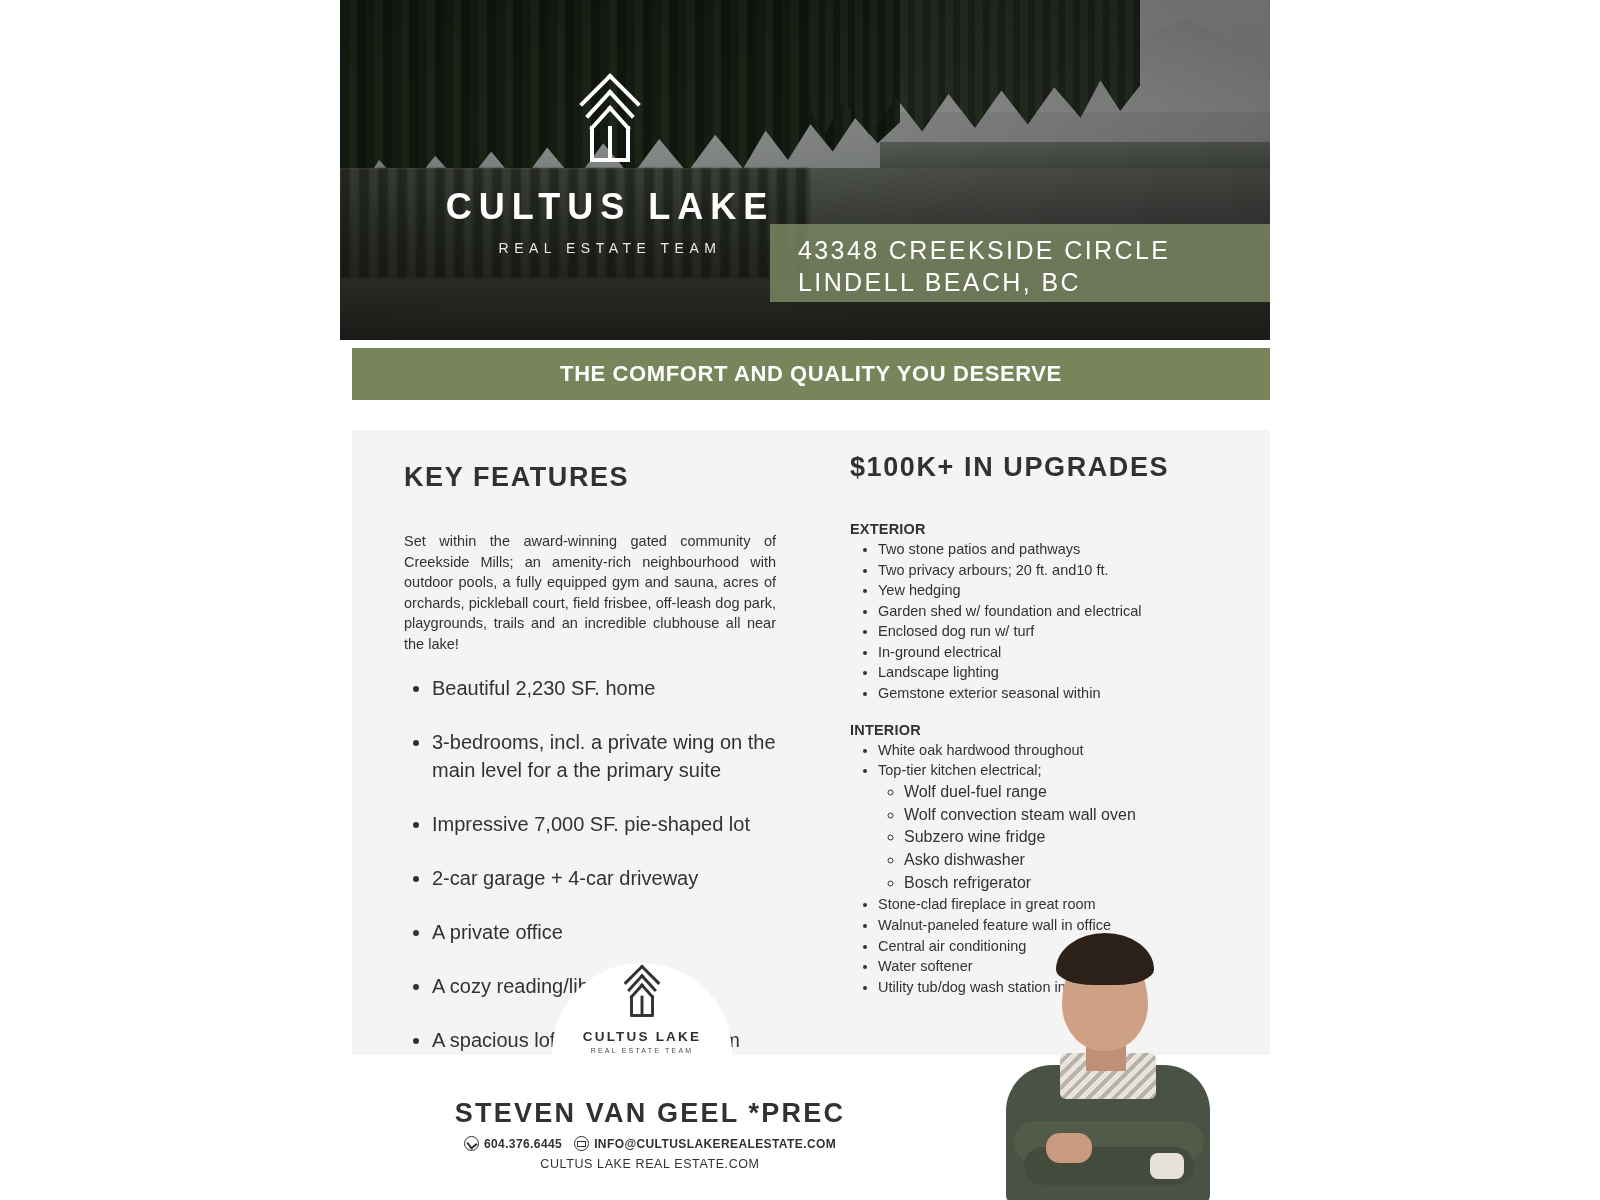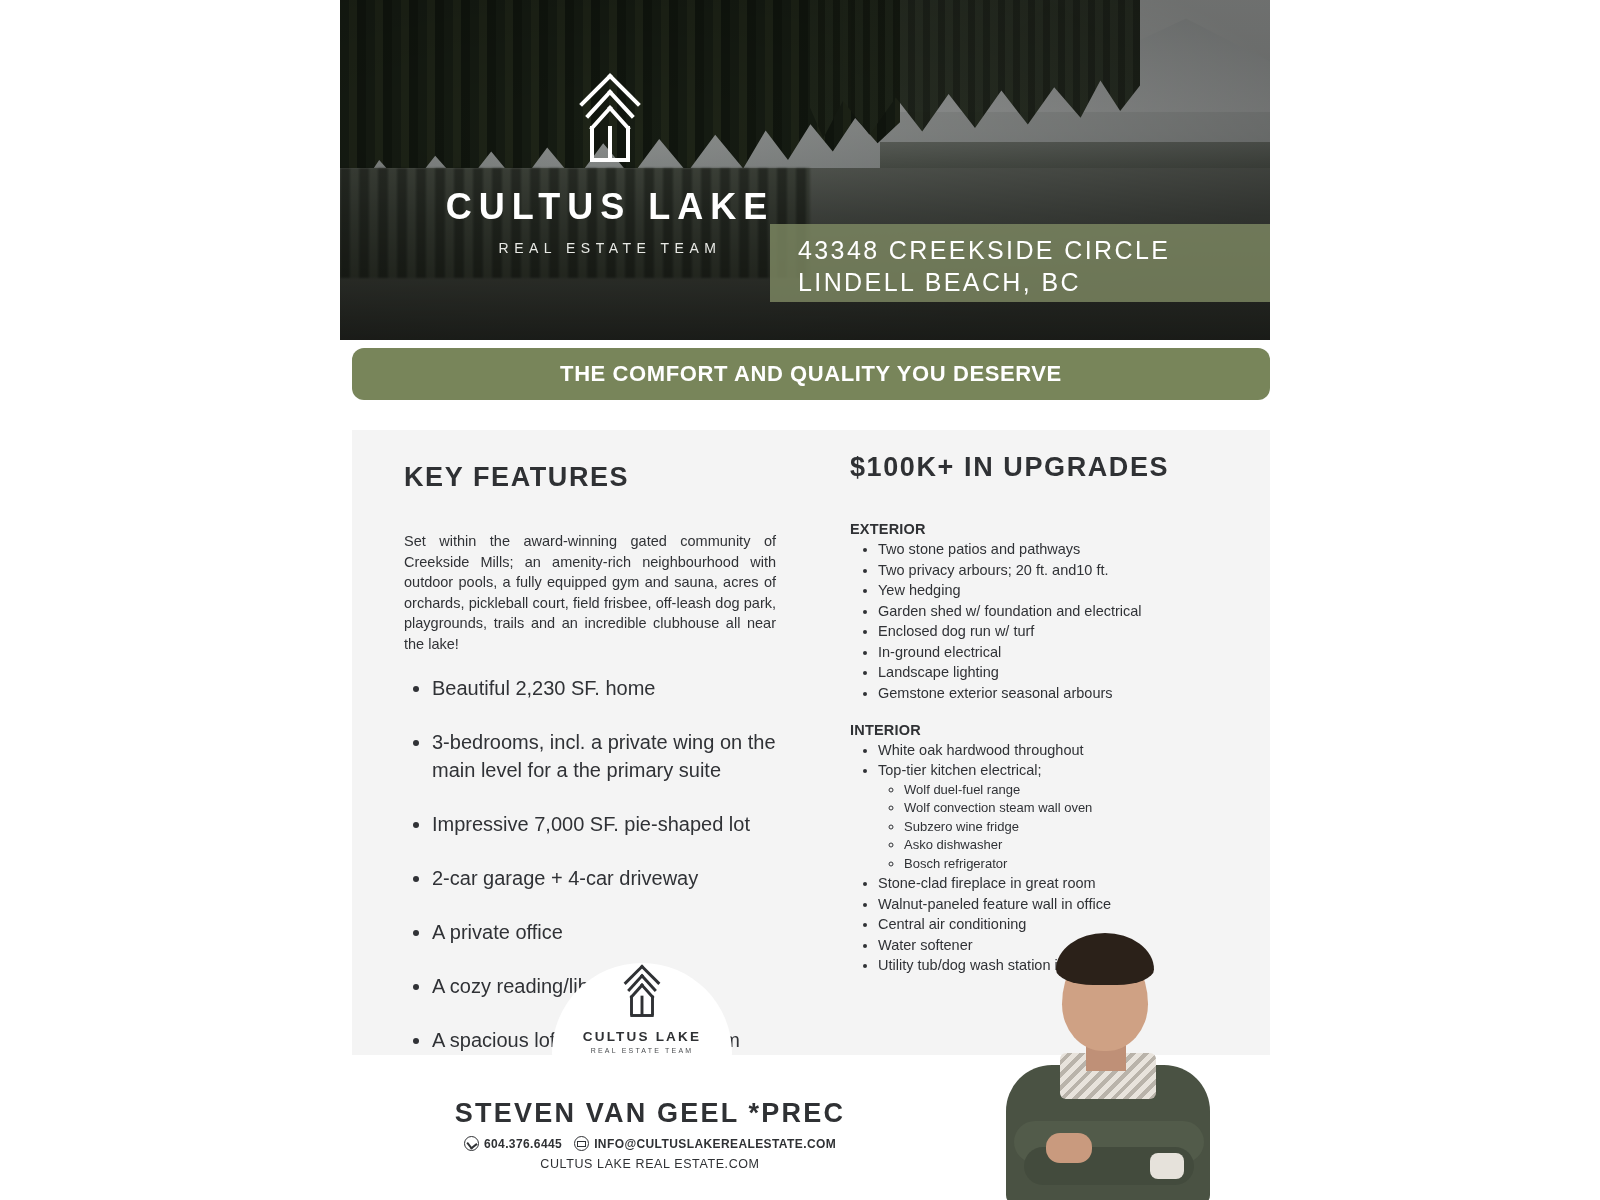--- a/index.html
+++ b/index.html
@@ -151,21 +151,20 @@
   .banner {
     position: absolute;
     left: 352px;
     top: 348px;
     width: 918px;
     height: 52px;
     background: #78855a;
     display: flex;
     align-items: center;
     justify-content: center;
-    border-radius: 12px;
   }
   .banner-text {
     color: #ffffff;
     font-size: 22px;
     font-weight: 700;
     letter-spacing: .6px;
   }
 
   
   .panel {
@@ -233,21 +232,21 @@
   ul.upg > li {
     font-size: 14.5px;
     line-height: 1.42;
     color: #303236;
   }
   ul.upg ul {
     margin: 0;
     padding-left: 26px;
     list-style: circle;
   }
-  ul.upg ul > li { font-size: 13px; line-height: 1.42; }
+  ul.upg ul > li { font-size: 16px; line-height: 1.42; }
 
   
   .footer-circle {
     position: absolute;
     left: 552px;
     top: 963px;
     width: 180px;
     height: 180px;
     background: #ffffff;
     border-radius: 50%;
@@ -484,21 +483,21 @@
 
       <div class="sub-head">EXTERIOR</div>
       <ul class="upg">
         <li>Two stone patios and pathways</li>
         <li>Two privacy arbours; 20 ft. and10 ft.</li>
         <li>Yew hedging</li>
         <li>Garden shed w/ foundation and electrical</li>
         <li>Enclosed dog run w/ turf</li>
         <li>In-ground electrical</li>
         <li>Landscape lighting</li>
-        <li>Gemstone exterior seasonal arbours</li>
+        <li>Gemstone exterior seasonal within</li>
       </ul>
 
       <div class="sub-head">INTERIOR</div>
       <ul class="upg">
         <li>White oak hardwood throughout</li>
         <li>
           <span>Top-tier kitchen electrical;</span>
           <ul>
             <li>Wolf duel-fuel range</li>
             <li>Wolf convection steam wall oven</li>

